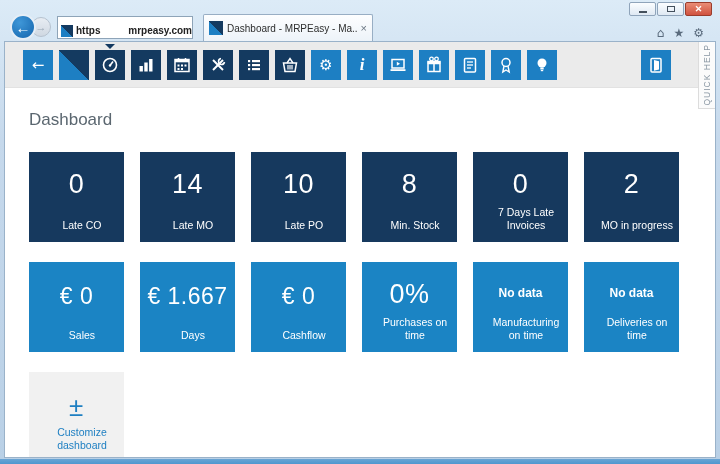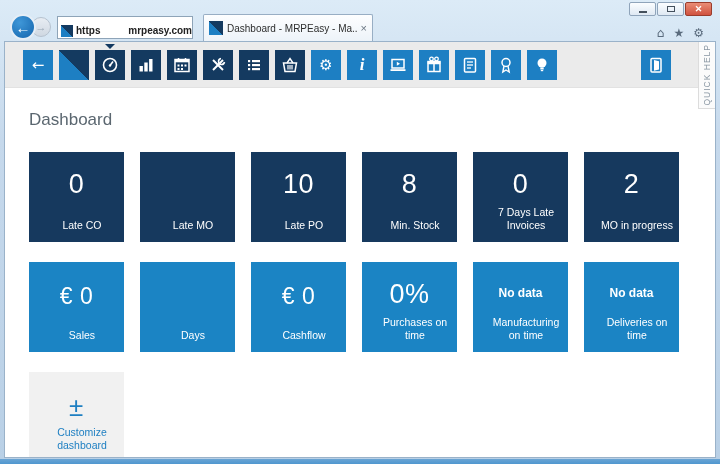--- a/index.html
+++ b/index.html
@@ -266,20 +266,21 @@
 
     <div class="content">
       <h1 class="page-title">Dashboard</h1>
 
       <div class="tile-row">
         <div class="tile dark">
           <div class="tile-value">0</div>
           <div class="tile-label">Late CO</div>
         </div>
         <div class="tile dark">
+          <div class="tile-value">14</div>
           <div class="tile-label">Late MO</div>
         </div>
         <div class="tile dark">
           <div class="tile-value">10</div>
           <div class="tile-label">Late PO</div>
         </div>
         <div class="tile dark">
           <div class="tile-value">8</div>
           <div class="tile-label">Min. Stock</div>
         </div>
@@ -292,20 +293,21 @@
           <div class="tile-label">MO in progress</div>
         </div>
       </div>
 
       <div class="tile-row">
         <div class="tile blue euro">
           <div class="tile-value">€ 0</div>
           <div class="tile-label">Sales</div>
         </div>
         <div class="tile blue euro">
+          <div class="tile-value">€ 1.667</div>
           <div class="tile-label">Days</div>
         </div>
         <div class="tile blue euro">
           <div class="tile-value">€ 0</div>
           <div class="tile-label">Cashflow</div>
         </div>
         <div class="tile blue">
           <div class="tile-value">0%</div>
           <div class="tile-label">Purchases on time</div>
         </div>

